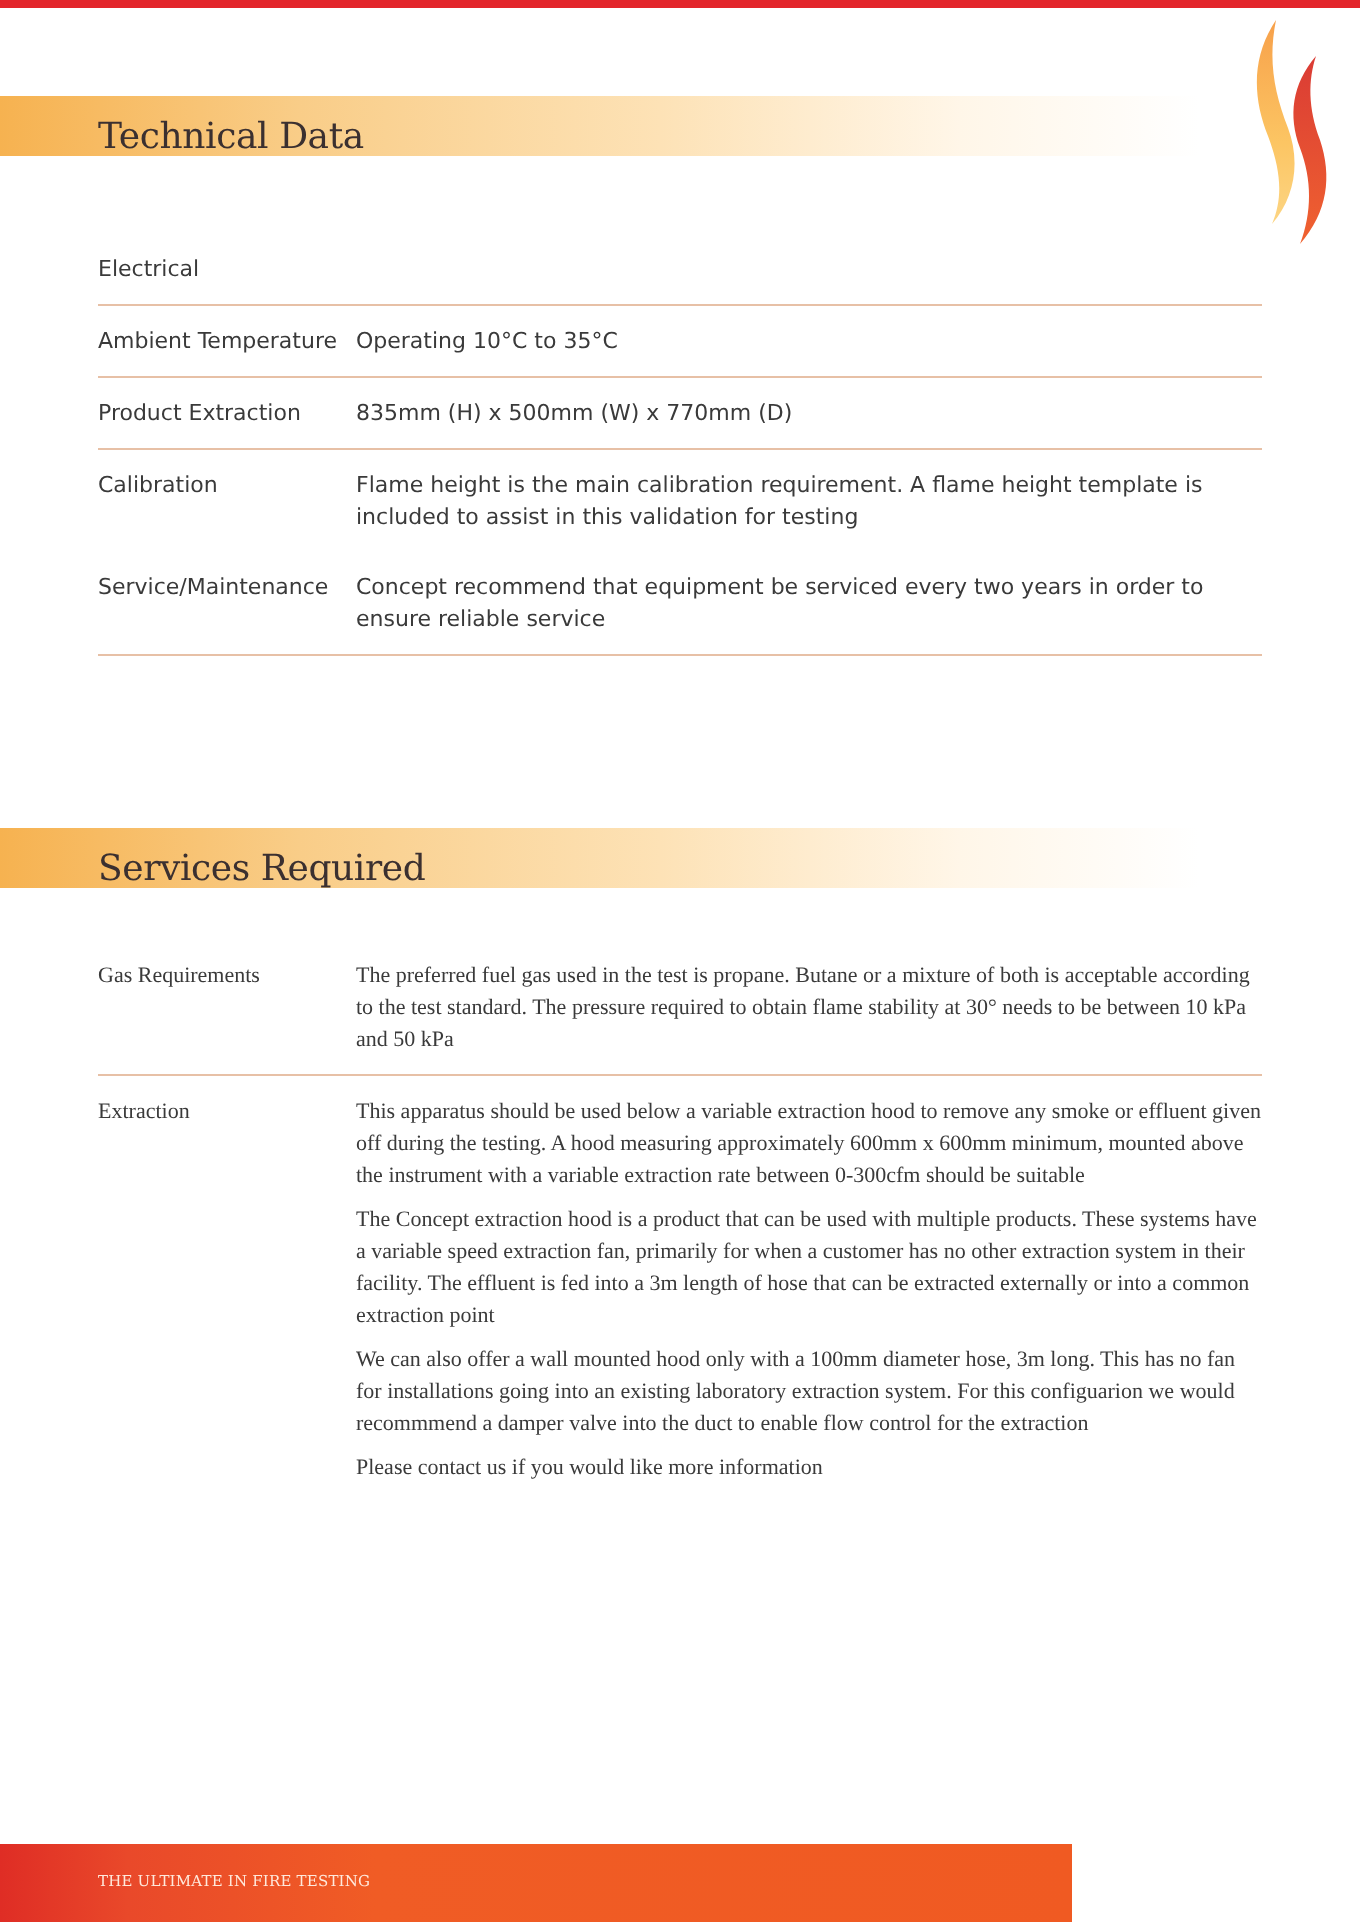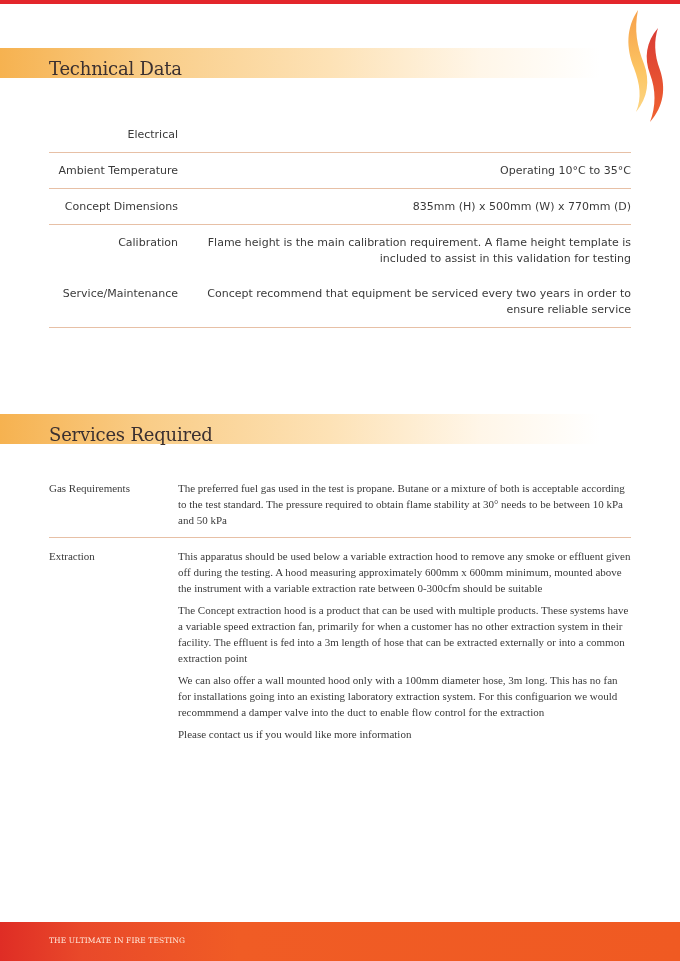--- a/index.html
+++ b/index.html
@@ -21,21 +21,21 @@
     letter-spacing: -0.2px;
   }
   .rows { position: absolute; left: 49px; width: 582px; }
   .row { position: relative; border-bottom: 1px solid #e7c0a6; padding: 10px 0 9px 0; display: flex; }
   .row.last { border-bottom: none; }
   .row .label { width: 129px; flex: none; font-size: 11px; line-height: 16px; color: #3a3a3a; }
   .row .value { flex: 1; font-size: 11px; line-height: 16px; color: #3a3a3a; }
   .row .value p { margin: 0 0 6px 0; }
   .row .value p:last-child { margin-bottom: 0; }
   .footer {
-    position: absolute; left: 0; top: 922px; width: 680px; height: 39px;
+    position: absolute; left: 0; top: 922px; width: 536px; height: 39px;
     background: linear-gradient(to right, #df2d25 0%, #e9492a 12%, #f05c25 35%, #f05a22 100%);
   }
   .footer .tagline {
     position: absolute; left: 49px; top: 14px;
     font-family: "DejaVu Serif", serif; font-size: 7.5px; color: #ffe9dc; letter-spacing: 0.1px;
   }
 </style>
 </head>
 <body>
 
@@ -53,32 +53,32 @@
       <stop offset="1" stop-color="#ef5a25"></stop>
     </linearGradient>
   </defs>
   <path d="M14 2 C2 20, 2 40, 10 60 C16 76, 18 90, 12 104 C24 90, 26 72, 20 56 C13 38, 10 22, 14 2 Z" fill="url(#fl1)"></path>
   <path d="M34 20 C22 34, 20 50, 26 66 C32 82, 32 98, 26 114 C40 98, 42 80, 36 62 C30 46, 30 32, 34 20 Z" fill="url(#fl2)" opacity="0.95"></path>
 </svg>
 
 <div class="section-header" style="top:48px;">
   <span class="title">Technical Data</span>
 </div>
-<div class="rows" id="tech-rows" style="top:117px;text-align:right;">
+<div class="rows" id="tech-rows" style="top:117px;">
     <div class="row">
       <div class="label">Electrical</div>
     </div>
     <div class="row">
       <div class="label">Ambient Temperature</div>
       <div class="value">
         <p>Operating 10°C to 35°C</p>
       </div>
     </div>
     <div class="row">
-      <div class="label">Concept Dimensions</div>
+      <div class="label">Product Extraction</div>
       <div class="value">
         <p>835mm (H) x 500mm (W) x 770mm (D)</p>
       </div>
     </div>
     <div class="row last">
       <div class="label">Calibration</div>
       <div class="value">
         <p>Flame height is the main calibration requirement. A flame height template is included to assist in this validation for testing</p>
       </div>
     </div>

